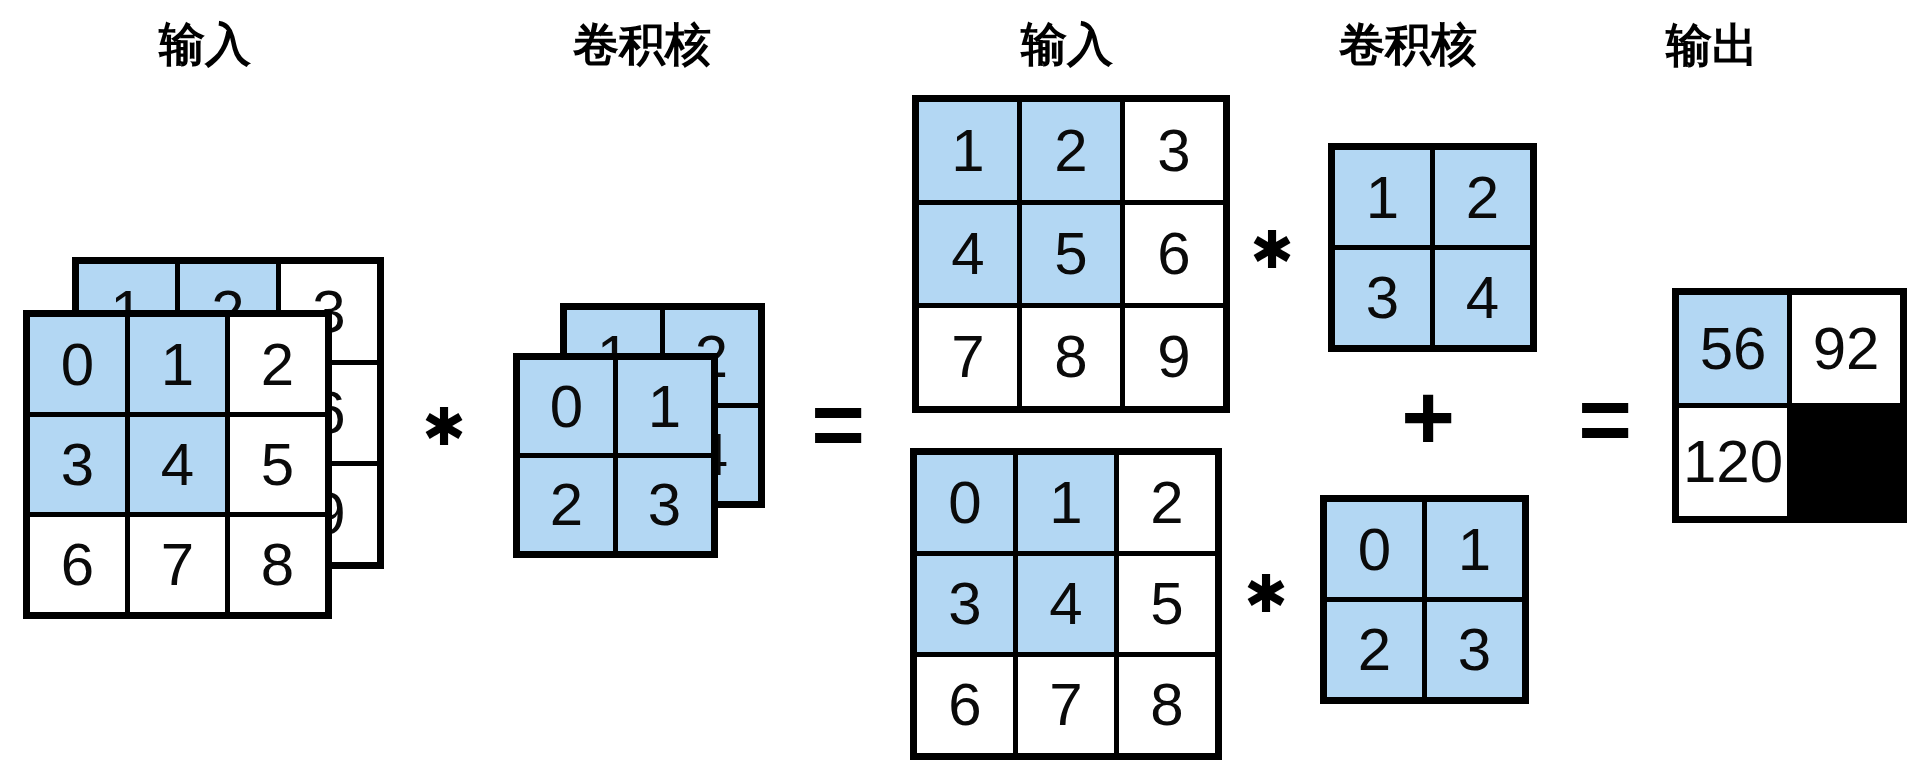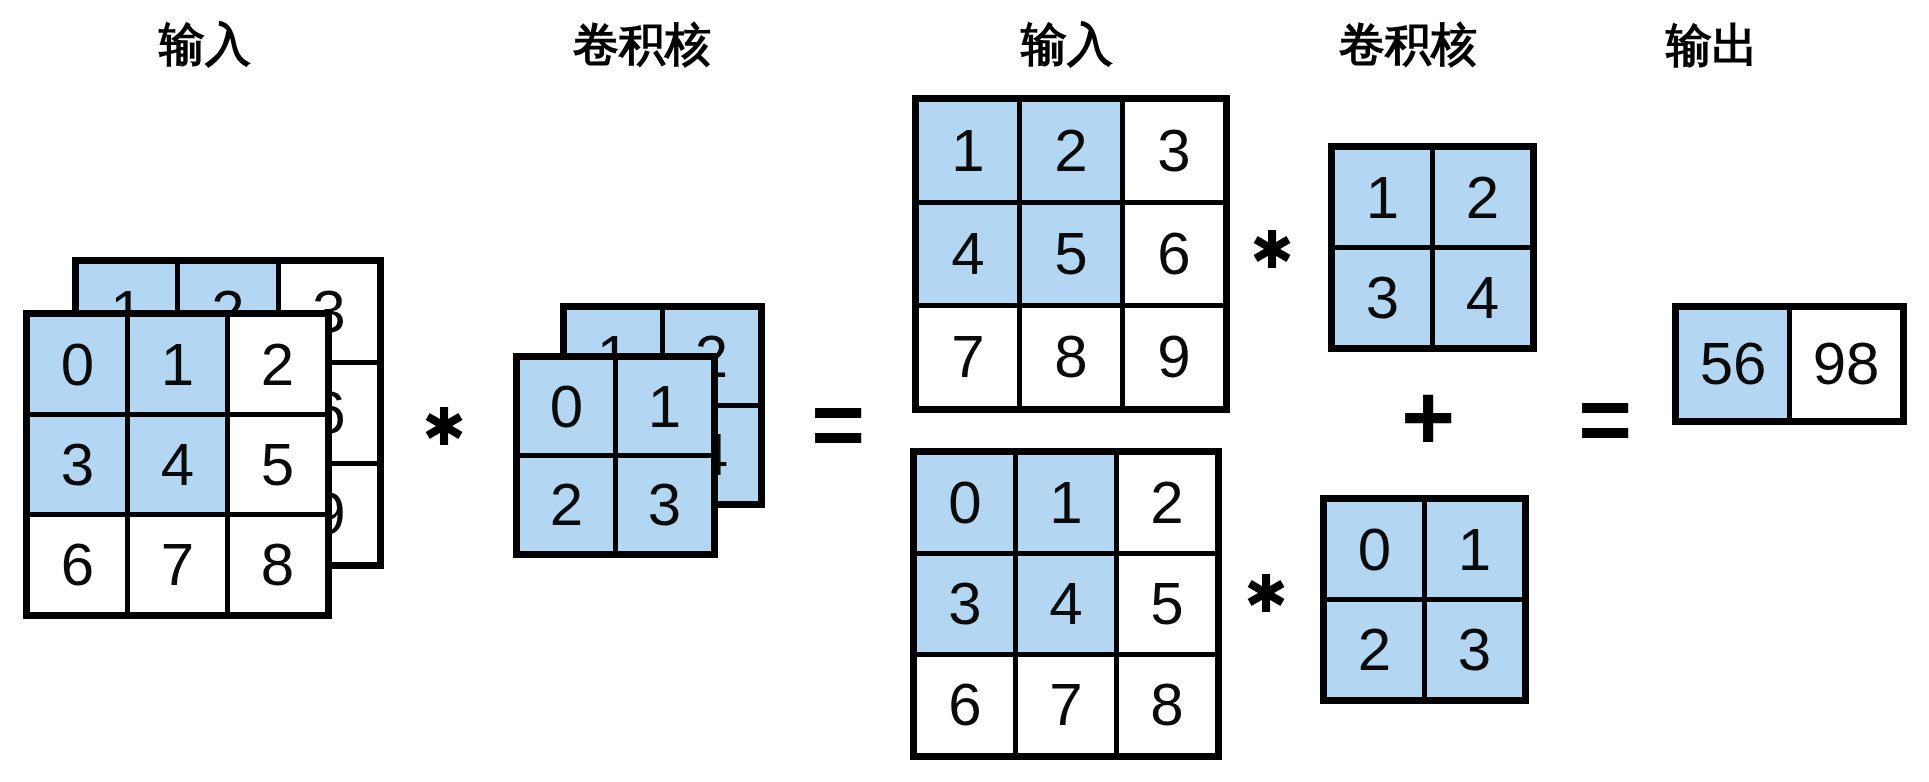--- a/index.html
+++ b/index.html
@@ -31,21 +31,21 @@
   .op.star{font-size:52px;font-weight:400;}
   
   #lb0{left:205px;top:14px} #lb1{left:642px;top:14px} #lb2{left:1067px;top:14px}
   #lb3{left:1408px;top:14px} #lb4{left:1712px;top:15px}
   #op0{left:444px;top:427px} #op1{left:838px;top:424px} #op2{left:1272px;top:250px}
   #op3{left:1428px;top:417px} #op4{left:1266px;top:594px} #op5{left:1605px;top:419px}
   #m0{left:72px;top:257px}  #m1{left:23px;top:310px;z-index:2}
   #m2{left:560px;top:303px} #m3{left:513px;top:353px;z-index:2}
   #m4{left:912px;top:95px}  #m5{left:910px;top:448px}
   #m6{left:1328px;top:143px} #m7{left:1320px;top:495px}
-  #m8{left:1672px;top:303px}
+  #m8{left:1672px;top:288px}
 </style>
 </head>
 <body>
 
 <div class="stage">
 
   <div class="label" id="lb0">输入</div>
   <div class="label" id="lb1">卷积核</div>
   <div class="label" id="lb2">输入</div>
   <div class="label" id="lb3">卷积核</div>
@@ -121,16 +121,17 @@
       <div class="cell hl">4</div>
     </div>
   <div class="matrix" id="m7" style="grid-template-columns: repeat(2, 95px); grid-auto-rows: 95px;">
       <div class="cell hl">0</div>
       <div class="cell hl">1</div>
       <div class="cell hl">2</div>
       <div class="cell hl">3</div>
     </div>
   <div class="matrix" id="m8" style="grid-template-columns: repeat(2, 108px); grid-auto-rows: 108px;">
       <div class="cell hl">56</div>
-      <div class="cell">98</div>
+      <div class="cell">92</div>
+      <div class="cell">120</div>
     </div>
 
 </div>
 
 </body></html>

